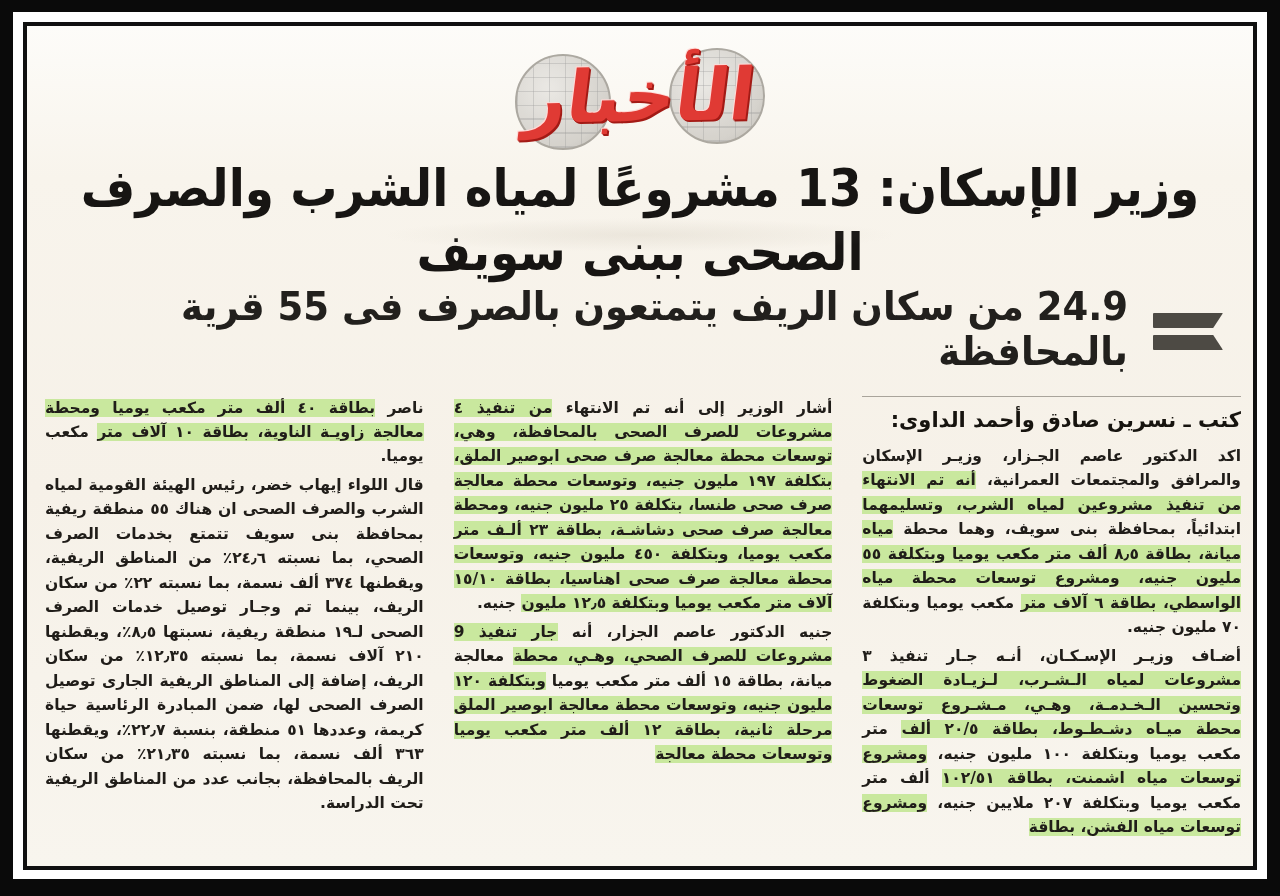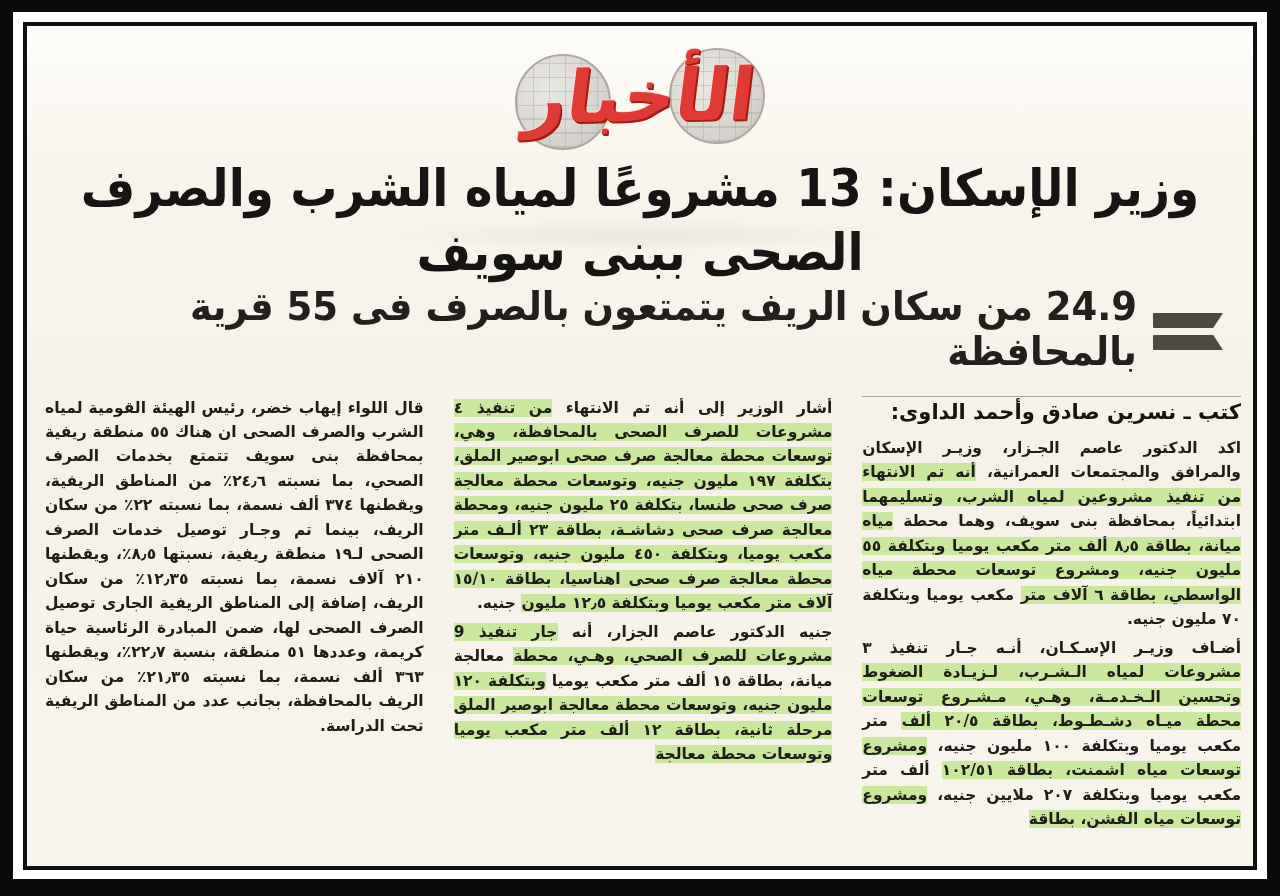--- a/index.html
+++ b/index.html
@@ -45,42 +45,42 @@
   }
   
   .headline{
     margin:10px 26px 0;flex:0 0 auto;
     font-size:47px;line-height:1.25;font-weight:bold;color:#171513;
     text-align:center;transform:scaleY(1.08);
     letter-spacing:-1px;
   }
   .subhead-row{
     margin:6px 30px 0;flex:0 0 auto;
-    display:flex;align-items:center;justify-content:flex-end;gap:16px;
+    display:flex;align-items:center;justify-content:flex-end;gap:25px;
   }
   .marker{display:flex;flex-direction:column;gap:7px;width:70px;flex:0 0 auto;margin-top:6px;}
   .marker i{
     display:block;height:15px;background:#4d4a44;border-radius:1px;
   }
   .marker i:nth-child(1){clip-path:polygon(0 0,100% 0,86% 100%,0 100%);}
   .marker i:nth-child(2){clip-path:polygon(0 0,86% 0,100% 100%,0 100%);}
   .subheadline{
     margin:0;font-size:37px;font-weight:bold;color:#22201d;
     transform:scaleY(1.05);letter-spacing:-0.5px;
   }
   
   .columns{
     flex:1 1 auto;display:flex;gap:30px;
     padding:16px 12px 10px 18px;margin-top:8px;
   }
   .col{flex:1 1 0;font-size:15.5px;line-height:1.58;color:#201d19;
     text-align:justify;font-weight:bold;}
   .byline{
     border-top:1px solid #a9a49b;
-    margin-bottom:8px;
+    padding-top:8px;margin-bottom:8px;
     font-size:21px;font-weight:bold;color:#17140f;
     line-height:1.5;text-align:right;
   }
   .para{margin:0 0 4px 0;}
   .hl{background:#c9e89e;box-decoration-break:clone;-webkit-box-decoration-break:clone;}
   
   .ghost{
     position:absolute;pointer-events:none;background:
       radial-gradient(ellipse at center, rgba(180,170,150,.18), transparent 70%);
   }
@@ -117,20 +117,21 @@
           </div>
       </div>
       <div class="col">
         <div>
             <p class="para"><span>أشار الوزير إلى أنه تم الانتهاء </span><span class="hl">من تنفيذ ٤ مشروعات للصرف الصحى بالمحافظة، وهي، توسعات محطة معالجة صرف صحى ابوصير الملق، بتكلفة ١٩٧ مليون جنيه، وتوسعات محطة معالجة صرف صحى طنسا، بتكلفة ٢٥ مليون جنيه، ومحطة معالجة صرف صحى دشاشـة، بطاقة ٢٣ ألـف متر مكعب يوميا، وبتكلفة ٤٥٠ مليون جنيه، وتوسعات محطة معالجة صرف صحى اهناسيا، بطاقة ١٥/١٠ آلاف متر مكعب يوميا وبتكلفة ١٢٫٥ مليون</span><span> جنيه.</span></p>
             <p class="para"><span>جنيه الدكتور عاصم الجزار، أنه </span><span class="hl">جار تنفيذ 9 مشروعات للصرف الصحي، وهـي، محطة</span><span> معالجة ميانة، بطاقة ١٥ ألف متر مكعب يوميا </span><span class="hl">وبتكلفة ١٢٠ مليون جنيه، وتوسعات محطة معالجة ابوصير الملق مرحلة ثانية، بطاقة ١٢ ألف متر مكعب يوميا وتوسعات محطة معالجة</span></p>
           </div>
       </div>
       <div class="col">
         <div>
+            <p class="para"><span>ناصر </span><span class="hl">بطاقة ٤٠ ألف متر مكعب يوميا ومحطة معالجة زاويـة الناوية، بطاقة ١٠ آلاف متر</span><span> مكعب يوميا.</span></p>
             <p class="para"><span>قال اللواء إيهاب خضر، رئيس الهيئة القومية لمياه الشرب والصرف الصحى ان هناك ٥٥ منطقة ريفية بمحافظة بنى سويف تتمتع بخدمات الصرف الصحي، بما نسبته ٢٤٫٦٪ من المناطق الريفية، ويقطنها ٣٧٤ ألف نسمة، بما نسبته ٢٢٪ من سكان الريف، بينما تم وجـار توصيل خدمات الصرف الصحى لـ١٩ منطقة ريفية، نسبتها ٨٫٥٪، ويقطنها ٢١٠ آلاف نسمة، بما نسبته ١٢٫٣٥٪ من سكان الريف، إضافة إلى المناطق الريفية الجارى توصيل الصرف الصحى لها، ضمن المبادرة الرئاسية حياة كريمة، وعددها ٥١ منطقة، بنسبة ٢٢٫٧٪، ويقطنها ٣٦٣ ألف نسمة، بما نسبته ٢١٫٣٥٪ من سكان الريف بالمحافظة، بجانب عدد من المناطق الريفية تحت الدراسة.</span></p>
           </div>
       </div>
     </div>
 
   </div>
 </div>
 <div class="ghost ghost-a"></div>
 
 </body></html>

